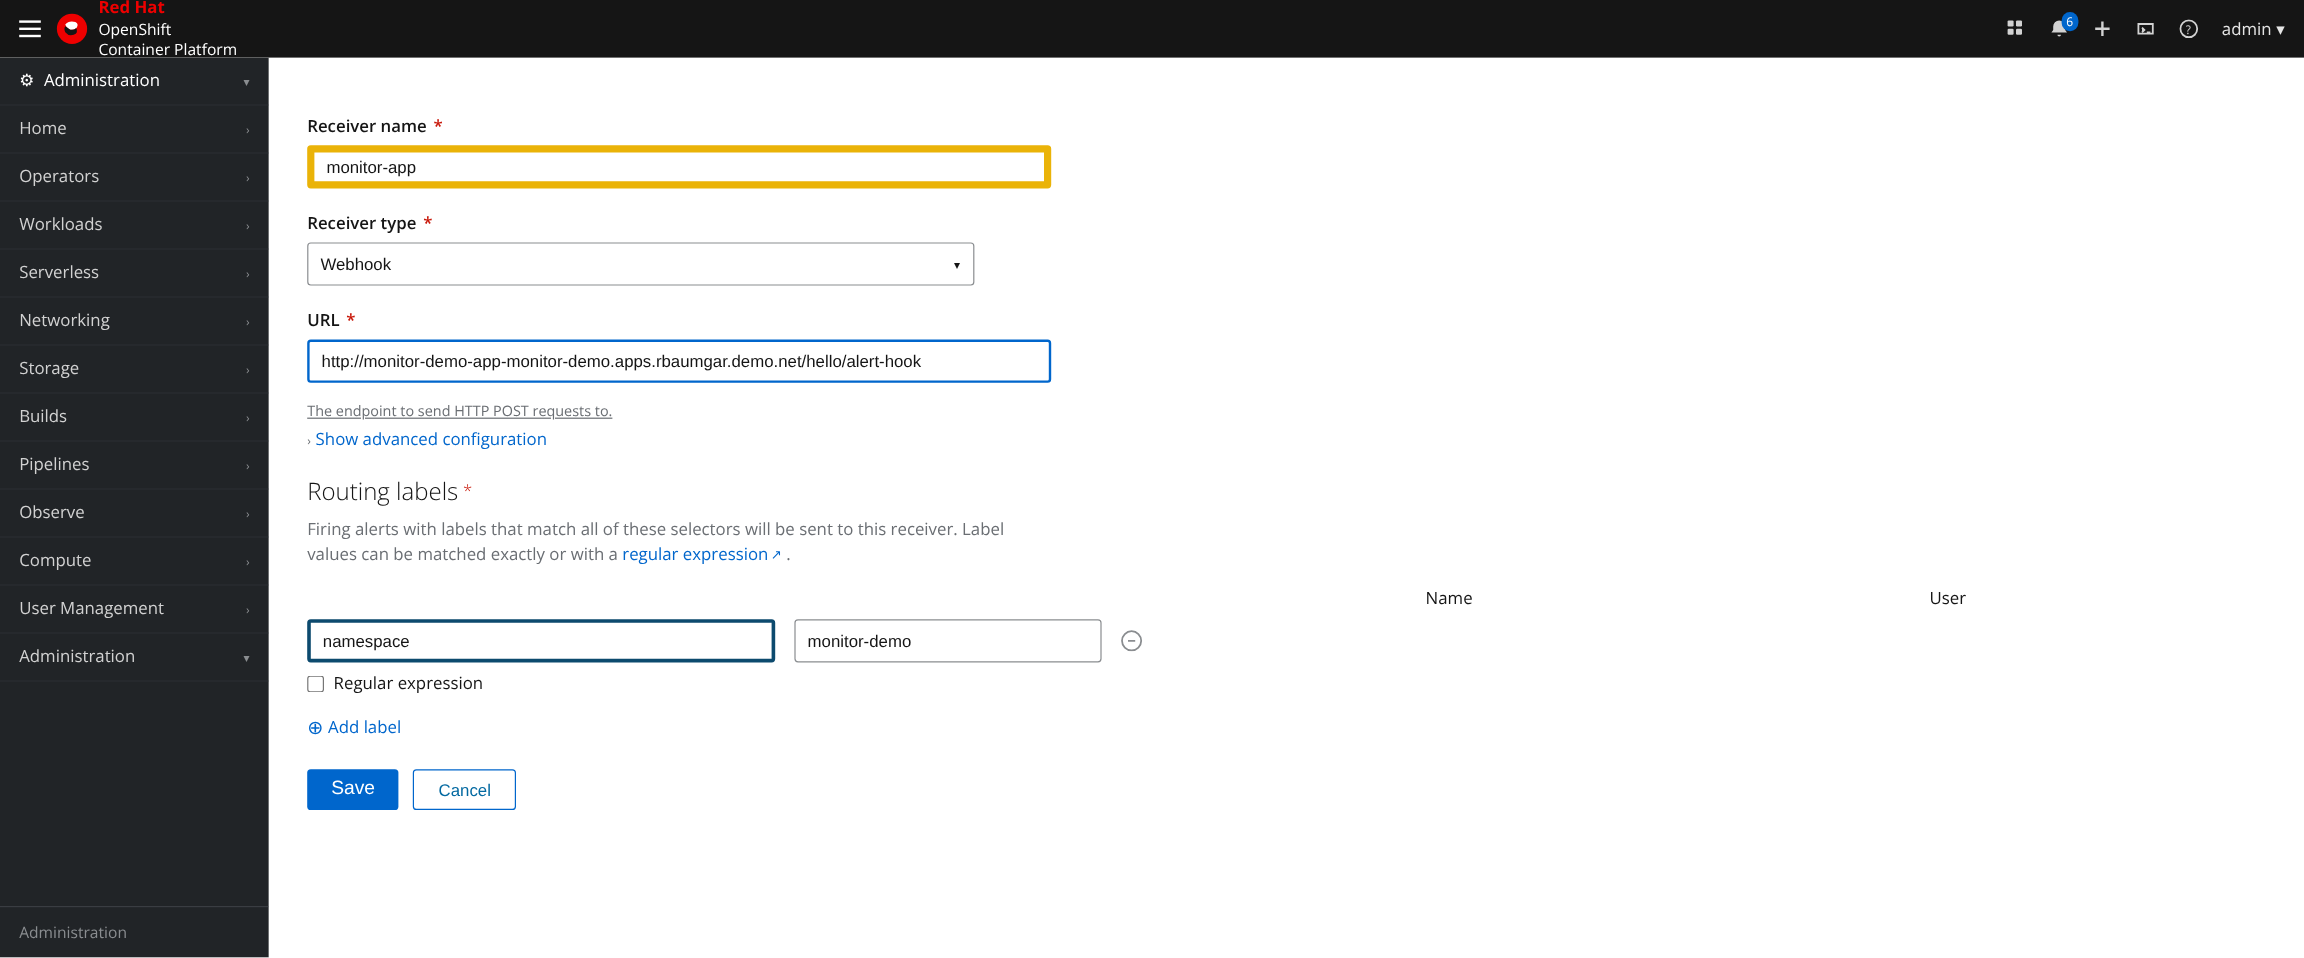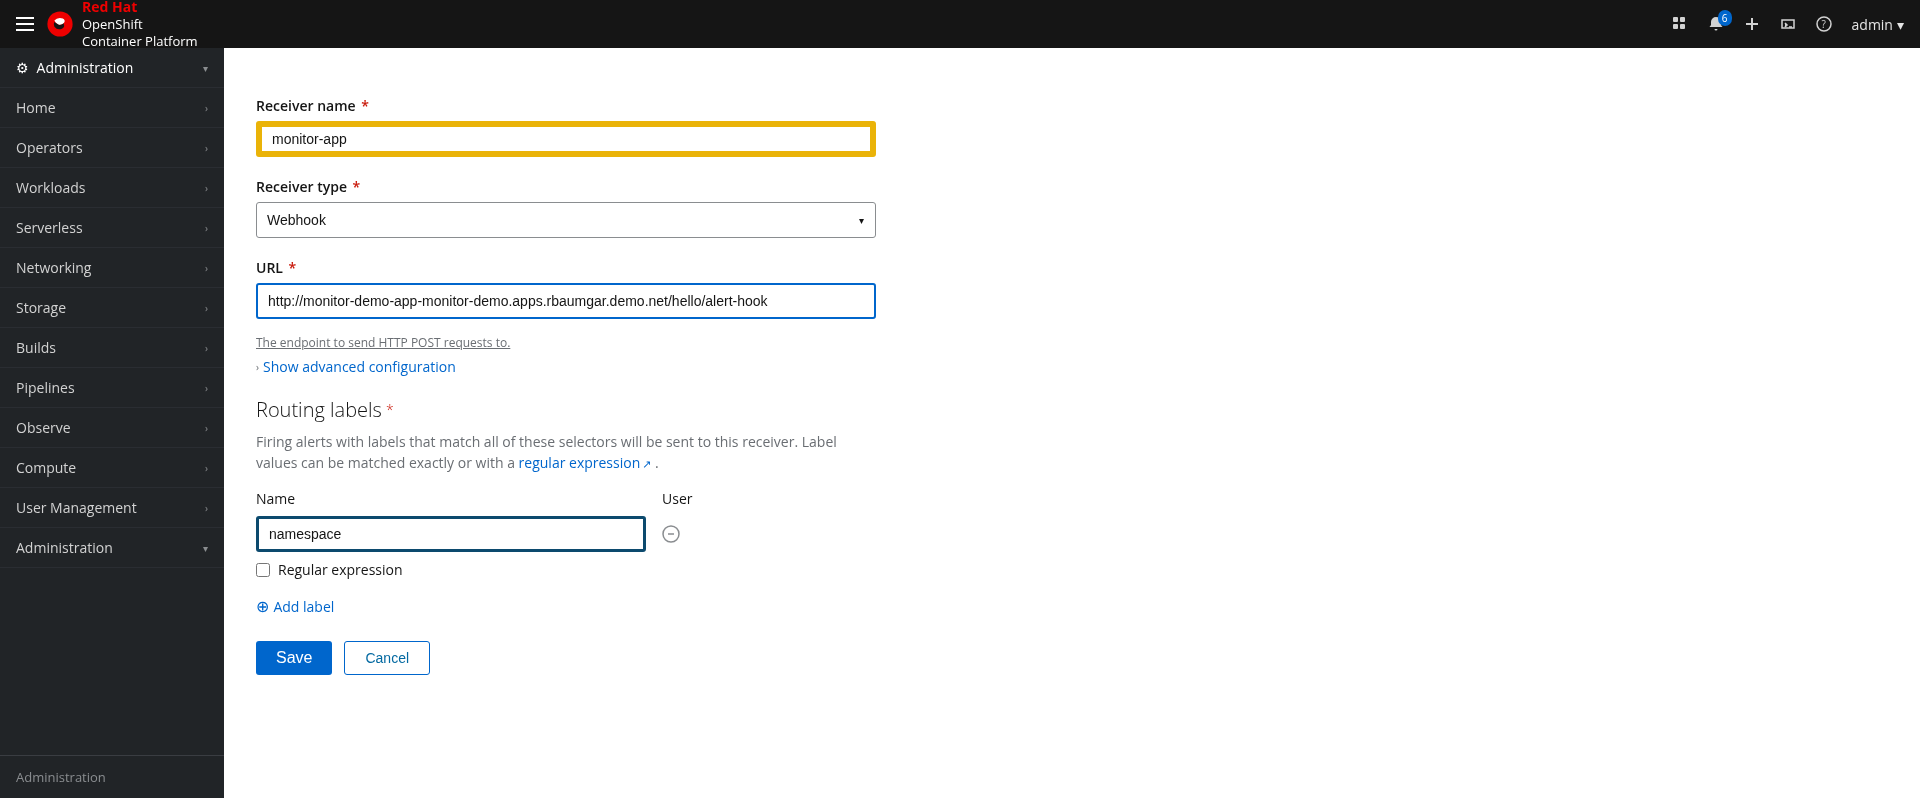--- a/index.html
+++ b/index.html
@@ -91,21 +91,21 @@
       height: 36px;
       border: 6px solid #eab308;
       border-radius: 3px;
       padding: 0 10px;
       font-size: 14px;
       color: #151515;
       background: #fff;
       outline: none;
     }
     .form-input.url-input { border-color: #06c; border-width: 2px; }
-    .form-select-wrapper { position: relative; width: 620px; }
+    .form-select-wrapper { position: relative; width: 556px; }
     .form-select {
       width: 100%;
       height: 36px;
       border: 1px solid #8a8d90;
       border-radius: 3px;
       padding: 0 10px;
       font-size: 14px;
       color: #151515;
       background: #fff;
       appearance: none;
@@ -146,21 +146,21 @@
       align-items: center;
       gap: 4px;
     }
     .section-title .required { color: #c9190b; font-size: 14px; }
 
     
     .section-desc { font-size: 14px; color: #6a6e73; margin-bottom: 16px; line-height: 1.5; max-width: 620px; }
     .section-desc a { color: #06c; text-decoration: none; text-align: right; }
 
     
-    .labels-header { display: flex; gap: 16px; margin-bottom: 8px; }
+    .labels-header { display: flex; gap: 30px; margin-bottom: 8px; justify-content: flex-end; }
     .label-col-name { width: 390px; font-size: 14px; color: #151515; font-weight: 400; }
     .label-col-value { width: 280px; font-size: 14px; color: #151515; font-weight: 400; }
 
     .label-row { display: flex; align-items: center; gap: 16px; margin-bottom: 8px; }
     .label-name-input { width: 390px; height: 36px; border: 3px solid #0c4a6e; border-radius: 3px; padding: 0 10px; font-size: 14px; color: #151515; background: #fff; outline: none; }
     .label-value-input { width: 256px; height: 36px; border: 1px solid #8a8d90; border-radius: 3px; padding: 0 10px; font-size: 14px; color: #151515; background: #fff; outline: none; }
     .remove-btn { color: #8a8d90; cursor: pointer; font-size: 18px; display: flex; align-items: center; }
 
     
     .checkbox-row { display: flex; align-items: center; gap: 8px; margin-bottom: 16px; }
@@ -395,20 +395,21 @@
         </a><span>.</span>
       </p>
 
       <div class="labels-header">
         <div class="label-col-name">Name</div>
         <div class="label-col-value">User</div>
       </div>
 
       <div class="label-row">
         <input type="text" class="label-name-input" value="namespace" style="">
+        <input type="text" class="label-value-input" value="monitor-demo" style="">
         <div class="remove-btn">
           <svg width="18" height="18" viewBox="0 0 18 18" fill="#8a8d90">
               <circle cx="9" cy="9" r="8" stroke="#8a8d90" stroke-width="1.5" fill="none"></circle>
               <path d="M6 9h6" stroke="#8a8d90" stroke-width="1.5"></path>
             </svg>
         </div>
       </div>
 
       <div class="checkbox-row">
         <input type="checkbox" id="regex-checkbox" style="">

